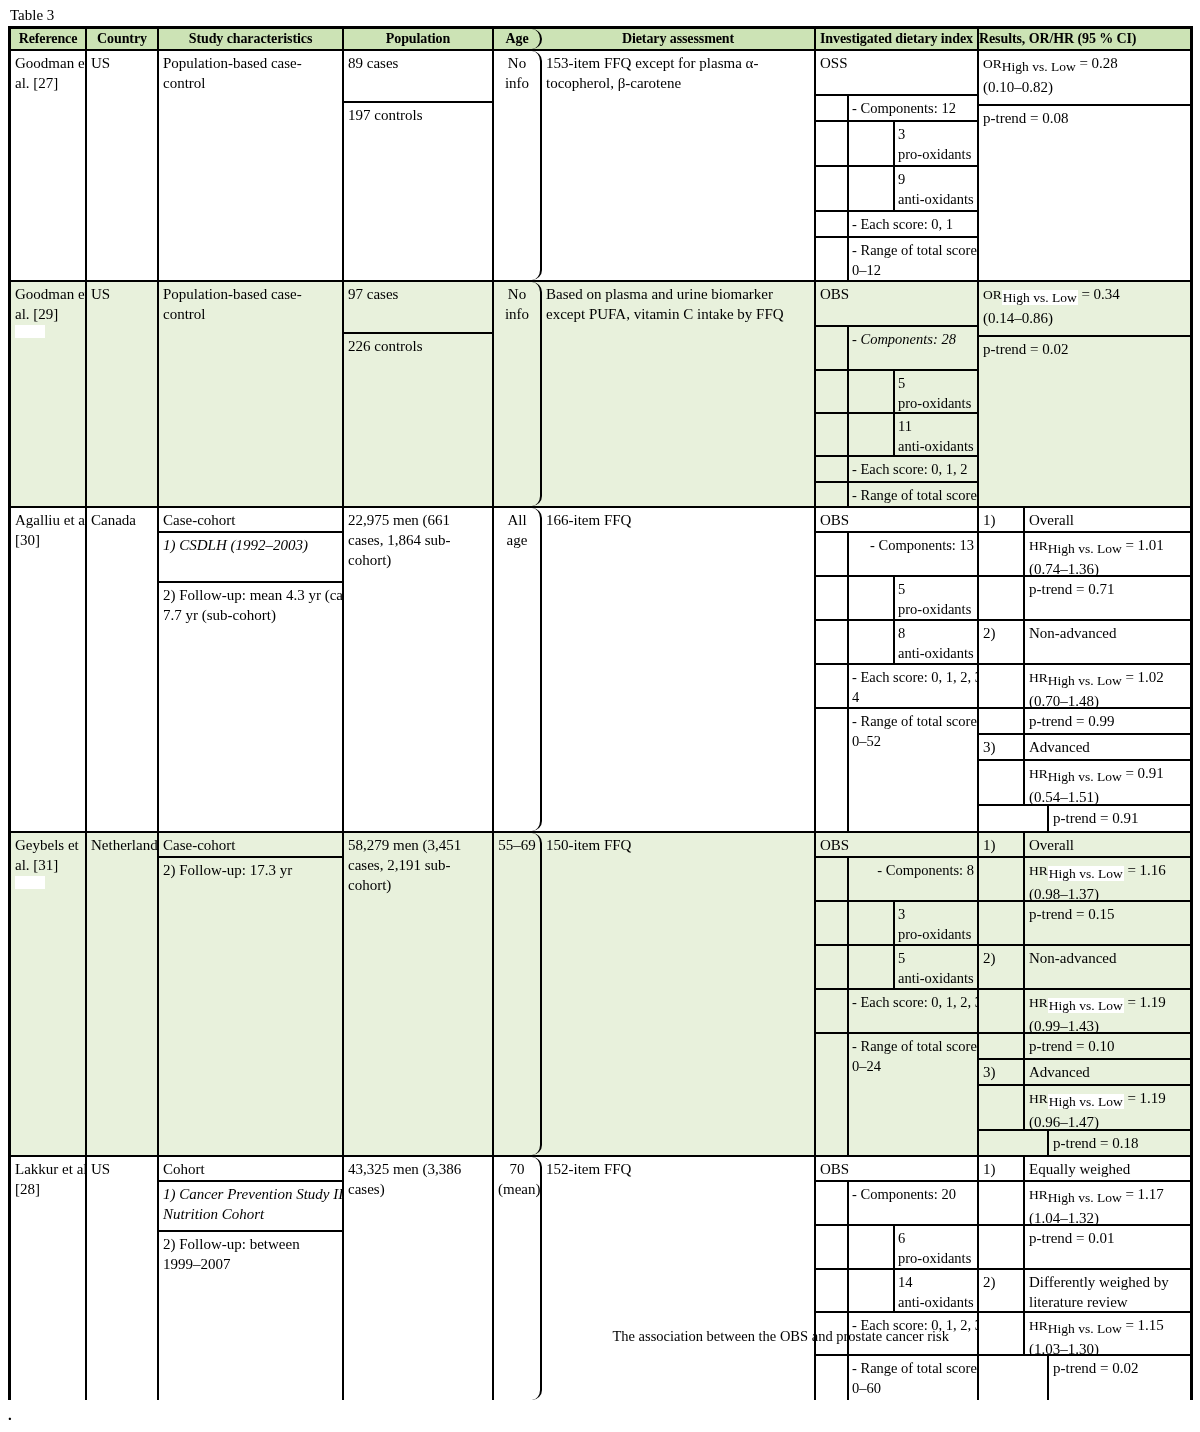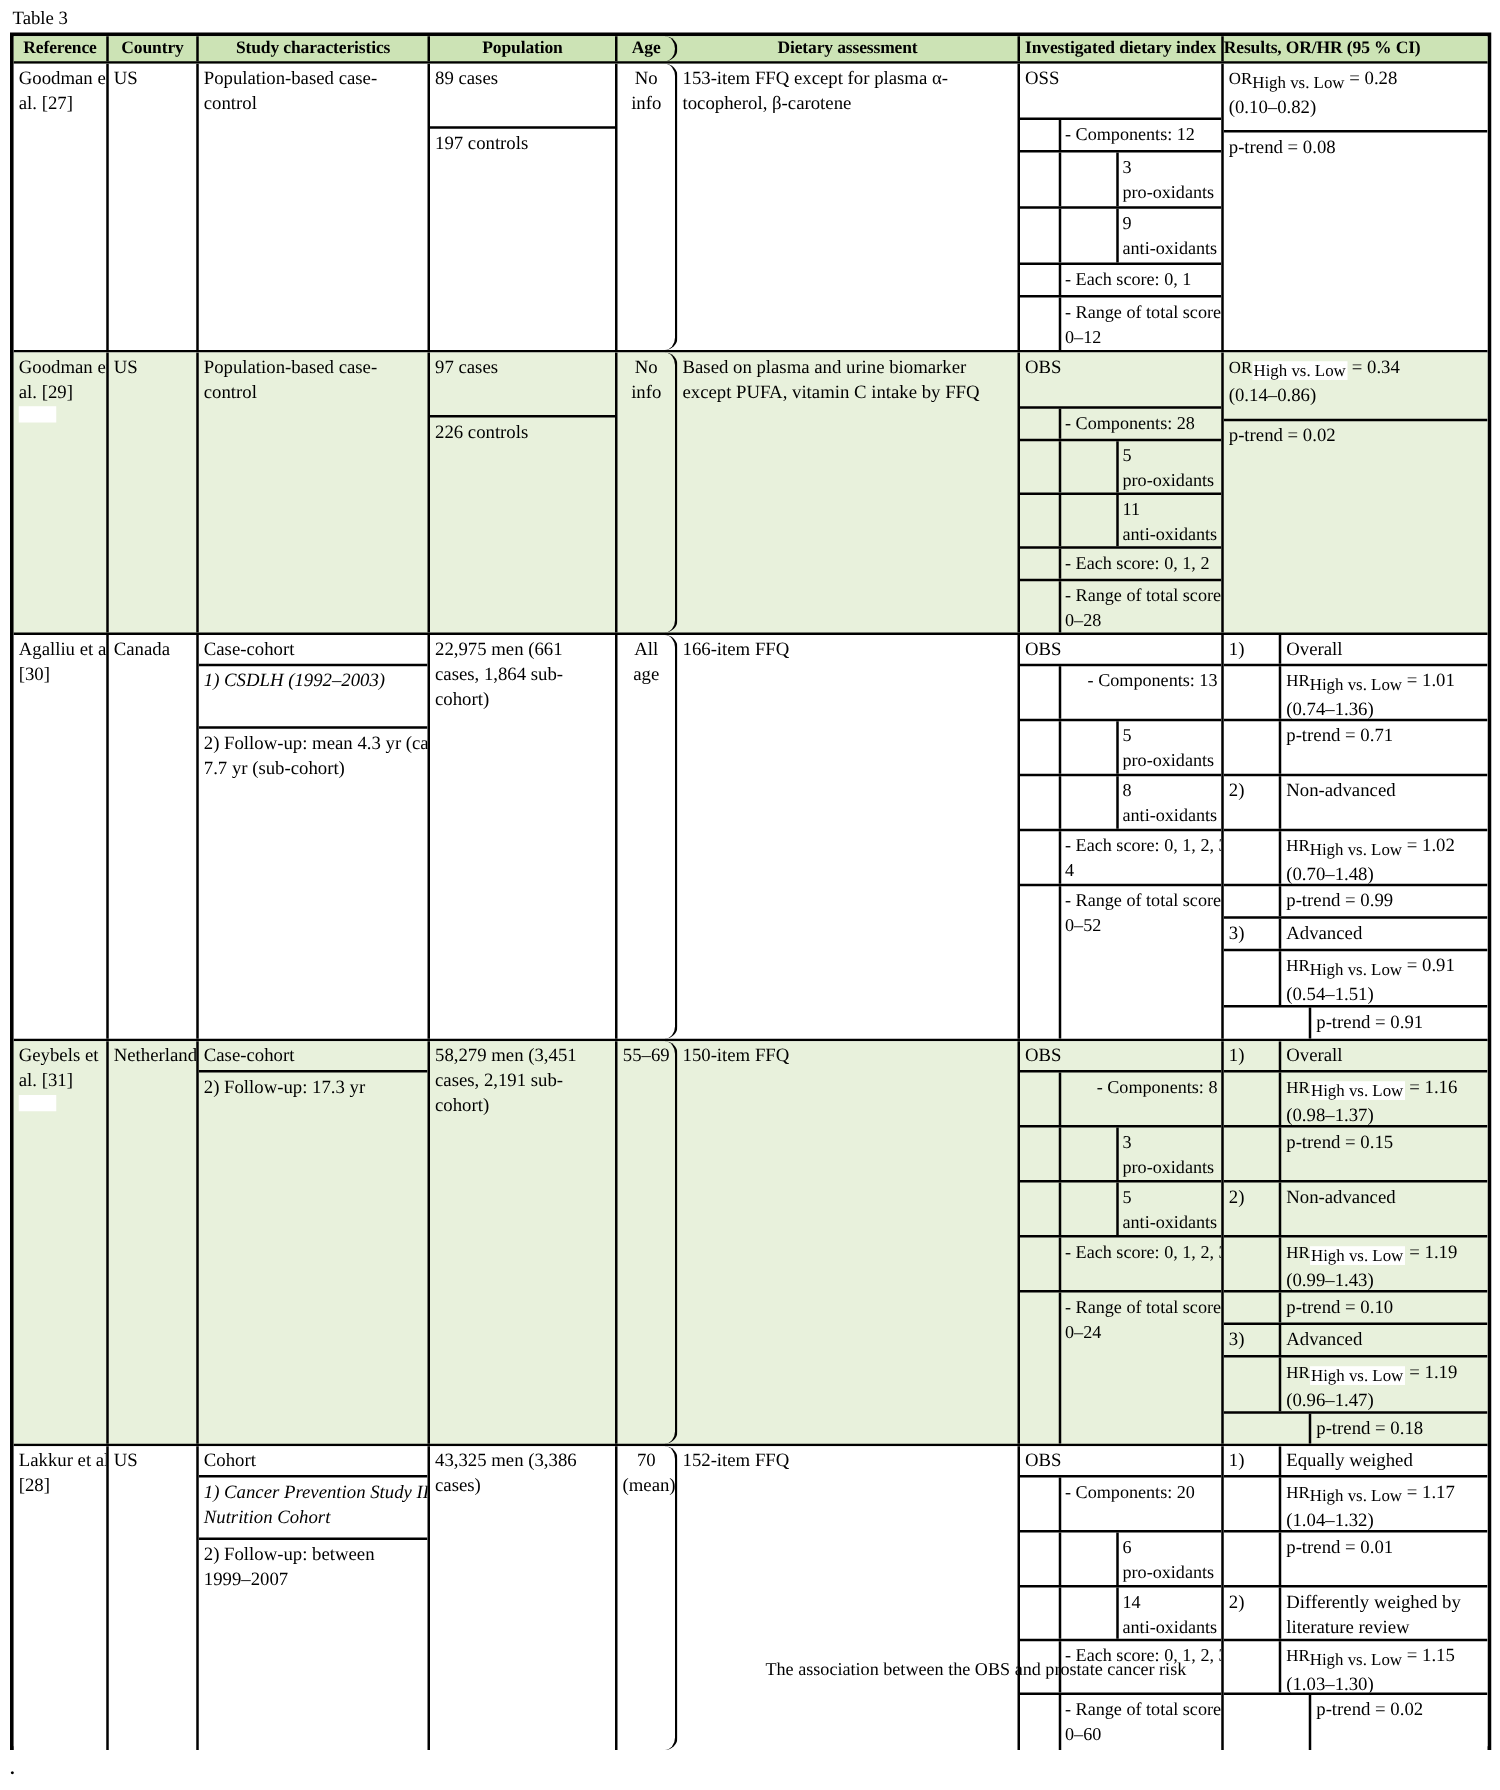--- a/index.html
+++ b/index.html
@@ -44,21 +44,21 @@
   
   .ix-top { flex:none; border-bottom:2px solid #000; padding:2px 4px; }
   .r1 .ix-top, .r2 .ix-top { height:45px; }
   .r3 .ix-top, .r4 .ix-top, .r5 .ix-top { height:25px; }
   .ix-r { display:flex; flex:none; border-bottom:2px solid #000; }
   .ix-last { border-bottom:none; flex:1; }
   .ix-s1 { width:33px; flex:none; border-right:2px solid #000; }
   .ix-s2 { width:46px; flex:none; border-right:2px solid #000; }
   .ix-t { flex:1; padding:2px 3px; font-size:14.5px; overflow:hidden; }
   .r1 .ix-comp { height:26px; } .r1 .ix-pro { height:45px; } .r1 .ix-anti { height:45px; } .r1 .ix-each { height:26px; }
-  .r2 .ix-comp { height:26px; } .r2 .ix-pro { height:43px; } .r2 .ix-anti { height:43px; } .r2 .ix-each { height:26px; }
+  .r2 .ix-comp { height:44px;font-style:italic; } .r2 .ix-pro { height:43px; } .r2 .ix-anti { height:43px; } .r2 .ix-each { height:26px; }
   .r3 .ix-comp, .r4 .ix-comp { height:44px;text-align:right; } .r3 .ix-pro, .r4 .ix-pro { height:44px; }
   .r3 .ix-anti, .r4 .ix-anti { height:44px; } .r3 .ix-each, .r4 .ix-each { height:44px; }
   .r5 .ix-comp { height:44px; } .r5 .ix-pro { height:44px; } .r5 .ix-anti { height:43px; } .r5 .ix-each { height:43px; }
 
   
   .res-top { flex:none; height:55px; border-bottom:2px solid #000; padding:2px 4px; }
   .res-rest { flex:1; padding:2px 4px; }
 
   
   .rs-r { display:flex; flex:none; border-bottom:2px solid #000; }

